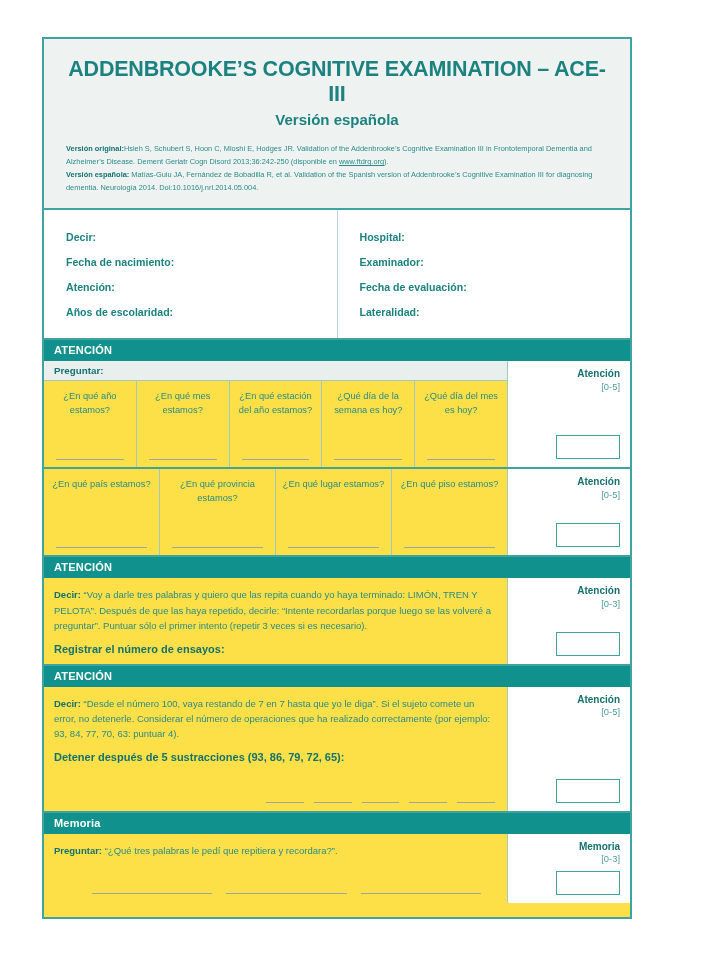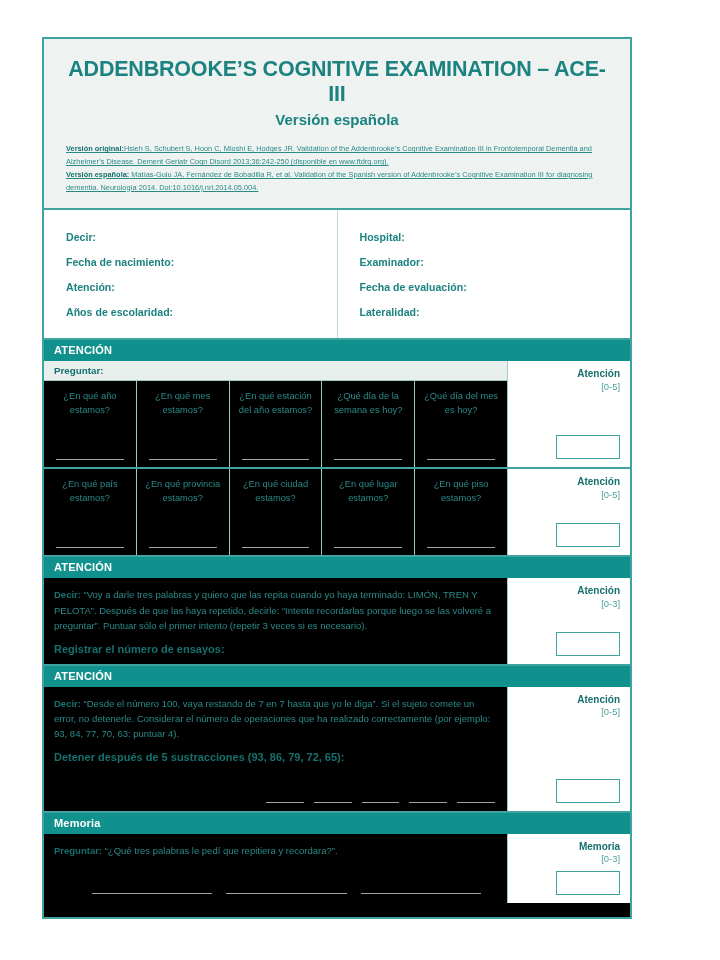--- a/index.html
+++ b/index.html
@@ -16,21 +16,21 @@
   }
 
   .page {
     position: absolute;
     left: 42px;
     top: 37px;
     width: 590px;
     height: 882px;
     border: 2px solid #3fa39f;
     box-sizing: border-box;
-    background: #000000;
+    background: #fde047;
   }
 
   
   .header {
     background: #eef3f1;
     padding: 18px 22px 14px 22px;
     border-bottom: 2px solid #3fa39f;
   }
   .title {
     text-align: center;
@@ -45,21 +45,20 @@
     font-size: 15px;
     font-weight: bold;
     color: #1b8280;
     margin-top: 5px;
   }
   .citations {
     margin-top: 15px;
     font-size: 7.4px;
     line-height: 1.72;
     color: #2a8a88;
-    text-decoration: underline;
   }
   .citations b { color: #14716f; }
   .cite-link {
     color: #2a8a88;
     text-decoration: underline;
   }
 
   
   .info {
     display: flex;
@@ -278,24 +277,20 @@
       <div class="qgrid">
         <div class="qcell">
           <div class="qtext">¿En qué país estamos?</div>
           <div class="ans-line"></div>
         </div>
         <div class="qcell">
           <div class="qtext">¿En qué provincia estamos?</div>
           <div class="ans-line"></div>
         </div>
         <div class="qcell">
-          <div class="qtext">¿En qué ciudad estamos?</div>
-          <div class="ans-line"></div>
-        </div>
-        <div class="qcell">
           <div class="qtext">¿En qué lugar estamos?</div>
           <div class="ans-line"></div>
         </div>
         <div class="qcell">
           <div class="qtext">¿En qué piso estamos?</div>
           <div class="ans-line"></div>
         </div>
       </div>
     </div>
     <div class="score-col">

